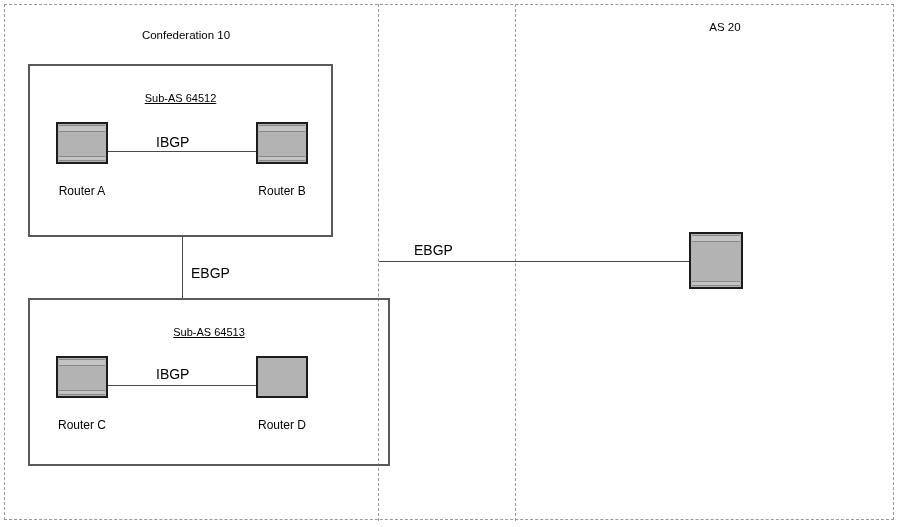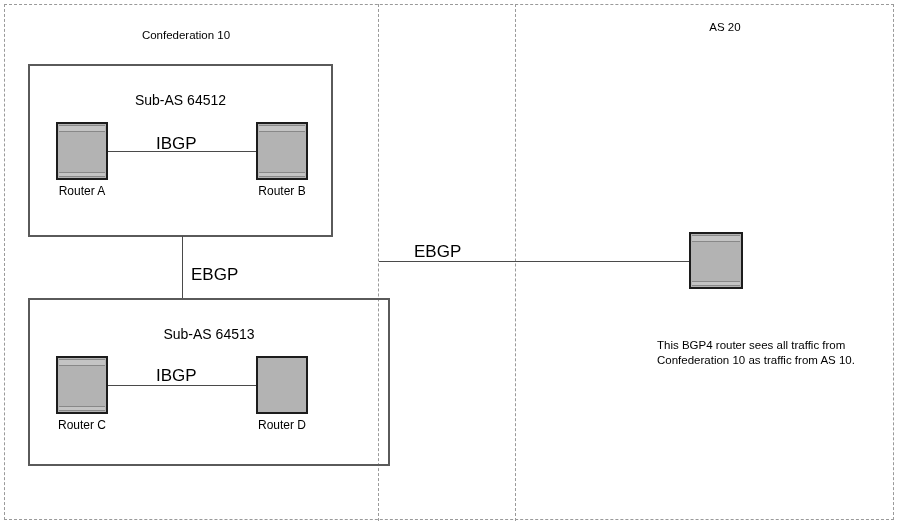--- a/index.html
+++ b/index.html
@@ -78,30 +78,31 @@
     top: 298px;
     width: 362px;
     height: 168px;
   }
   .subas-label {
     position: absolute;
     left: 0;
     top: 26px;
     width: 100%;
     text-align: center;
-    font-size: 14px;
-    color: #000;
-    white-space: nowrap;
+    font-size: 11px;
+    color: #000;
+    white-space: nowrap;
+    text-decoration: underline;
   }
 
   
   .router {
     position: absolute;
     width: 52px;
-    height: 58px;
+    height: 42px;
     border: 2px solid #1c1c1c;
     background: #b3b3b3;
     box-sizing: border-box;
     display: flex;
     flex-direction: column;
     justify-content: space-between;
     padding: 1px;
   }
   .router .strip {
     height: 7px;
@@ -141,21 +142,21 @@
     border-left: 1.5px solid #4a4a4a;
   }
   #link-ibgp-ab { left: 108px; top: 151px; width: 148px; }
   #link-ibgp-cd { left: 108px; top: 385px; width: 148px; }
   #link-ebgp-vertical { left: 182px; top: 236px; height: 62px; }
   #link-ebgp-horizontal { left: 379px; top: 261px; width: 311px; }
 
   
   .link-label {
     position: absolute;
-    font-size: 17px;
+    font-size: 14px;
     color: #000;
     white-space: nowrap;
   }
   #label-ibgp-top    { left: 156px; top: 134px; }
   #label-ibgp-bottom { left: 156px; top: 366px; }
   #label-ebgp-conf   { left: 191px; top: 265px; }
   #label-ebgp-ext    { left: 414px; top: 242px; }
 
   
   #note-block {
@@ -227,16 +228,15 @@
     <div class="strip bottom"></div>
     <div class="router-label">Router D</div>
   </div>
 
   <div class="router" id="router-as20">
     <div class="strip"></div>
     <div class="strip bottom"></div>
   </div>
 
   <div id="note-block">
-    <p>This BGP4 router sees all traffic from Confederation 10 as traffic from AS 10.</p>
   </div>
 
 </div>
 
 </body></html>

